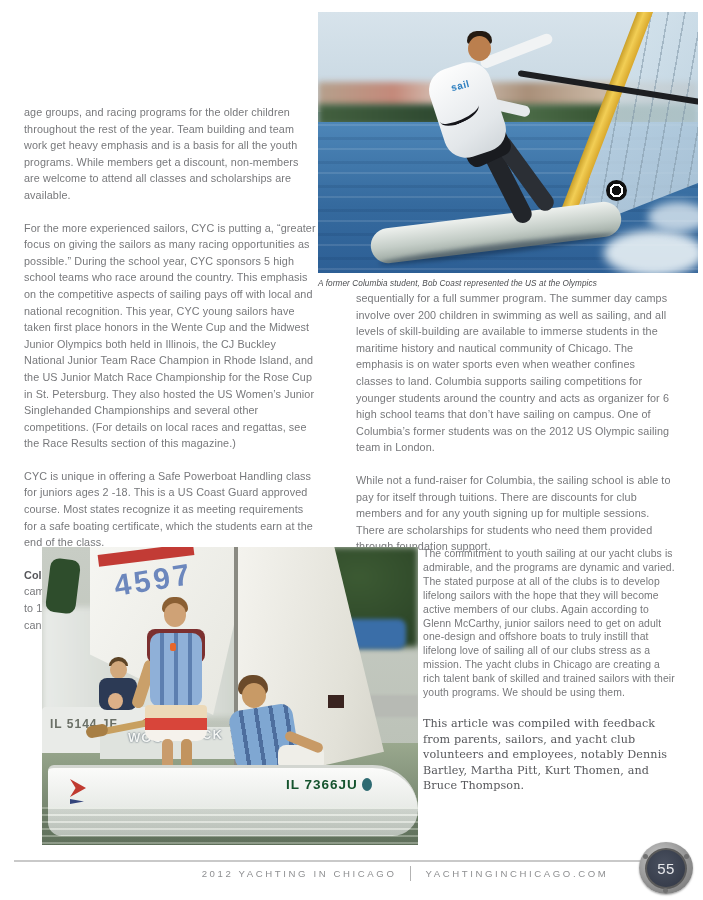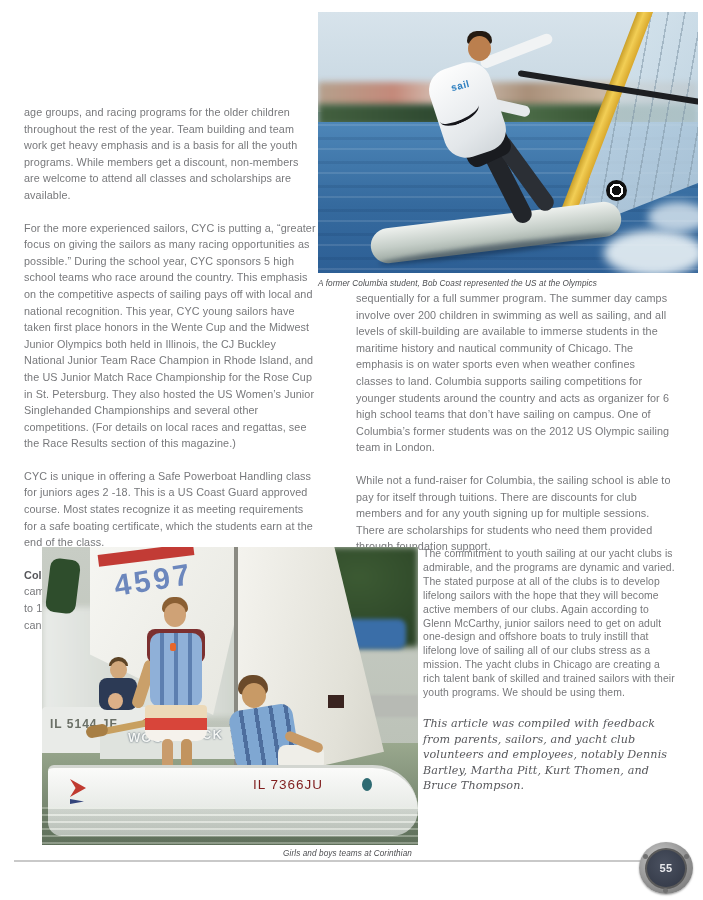--- a/index.html
+++ b/index.html
@@ -7,36 +7,36 @@
         font-family:"Liberation Sans",sans-serif;}
   
   .body-text{color:#77787b;font-size:10.8px;line-height:16.6px;letter-spacing:.1px;}
   .col-left{position:absolute;left:24px;top:104px;width:292px;}
   .col-right-upper{position:absolute;left:356px;top:290px;width:316px;}
   .col-right-lower{position:absolute;left:423px;top:531px;width:252px;
                    font-size:10.4px;line-height:13.9px;}
   .body-text p{margin:0 0 16px 0;}
   .col-right-lower p{margin:16px 0 14px 0;}
   .bold-lead{font-weight:bold;color:#56575b;}
-  .closing-note{font-family:"DejaVu Serif",serif;font-style:italic;font-size:11.2px;
+  .closing-note{font-family:"DejaVu Serif",serif;font-size:11.2px;
                 line-height:15.6px;color:#57585c;margin-top:16px;}
   
   .caption{position:absolute;font-size:8.2px;font-style:italic;color:#4c4d50;letter-spacing:.1px;}
   .caption-top{left:318px;top:279px;width:380px;text-align:left;}
   .caption-bottom{left:42px;top:849px;width:370px;text-align:right;}
   
   .footer-rule{position:absolute;left:14px;top:860px;width:632px;height:2px;background:#c9c9c9;}
   .footer-text{position:absolute;left:170px;top:866px;width:470px;display:flex;align-items:center;
                justify-content:center;gap:14px;color:#8e8f91;font-size:9.6px;letter-spacing:2.6px;}
   .footer-divider{width:1px;height:15px;background:#b3b3b3;}
   .page-badge{position:absolute;left:639px;top:842px;width:54px;height:52px;border-radius:50%;
               background:radial-gradient(circle at 40% 35%,#cfcfcf,#8f8f8f 60%,#6f6f6f);
               box-shadow:0 1px 2px rgba(0,0,0,.35);display:flex;align-items:center;justify-content:center;}
   .page-badge-inner{width:38px;height:37px;border-radius:50%;background:radial-gradient(circle at 45% 40%,#4a5160,#383e4c 70%,#2e3440);
-              color:#e8e9ec;font-size:11px;font-weight:bold;letter-spacing:.5px;
+              color:#e8e9ec;font-size:15px;font-weight:normal;letter-spacing:.5px;
               display:flex;align-items:center;justify-content:center;border:2px solid #5a5a5a;}
   .bolt{position:absolute;width:5px;height:5px;border-radius:50%;background:#707070;}
   
   .photo{position:absolute;overflow:hidden;background:#9db4c2;}
   .photo *{position:absolute;}
   .photo-top{left:318px;top:12px;width:380px;height:261px;}
   .photo-bottom{left:42px;top:547px;width:376px;height:298px;}
   
   .wt-sky{left:0;top:0;width:100%;height:100px;background:linear-gradient(#d7e3eb,#c6d6e1);}
   .wt-shore{left:0;top:70px;width:100%;height:26px;filter:blur(3px);
@@ -102,21 +102,21 @@
   .kb-sail-logo{left:286px;top:148px;width:16px;height:13px;background:#3a2420;}
   .kb-hull-back{left:0;top:160px;width:152px;height:46px;border-radius:4px 10px 0 0;background:#e9ebe8;}
   .kb-reg2{left:8px;top:170px;font-size:12px;font-weight:bold;color:#6a6f66;letter-spacing:1px;}
   .kb-dot-red{left:100px;top:172px;width:7px;height:9px;border-radius:50%;background:#c4503a;}
   .kb-hull-mid{left:58px;top:180px;width:166px;height:32px;background:#dfe3de;}
   .kb-woo{left:86px;top:183px;font-size:13px;font-weight:bold;color:#f4f6f4;text-shadow:0 0 2px #3a4a5c;letter-spacing:1px;}
   .kb-ck{left:160px;top:180px;font-size:13px;font-weight:bold;color:#f4f6f4;text-shadow:0 0 2px #3a4a5c;letter-spacing:1px;}
   .kb-hull-main{left:6px;top:218px;width:370px;height:68px;border-radius:6px 46px 26px 14px;
      background:linear-gradient(#fbfbfa,#e7eae6 60%,#cdd2cc);border-top:3px solid #d3d6d1;}
   .kb-boatname{left:62px;top:238px;font-weight:bold;font-size:21px;letter-spacing:2px;color:#4467b0;}
-  .kb-reg1{left:211px;top:230px;font-weight:normal;font-size:13.5px;letter-spacing:1px;color:#7f1d1d;}
+  .kb-reg1{left:244px;top:230px;font-weight:bold;font-size:13.5px;letter-spacing:1px;color:#14532d;}
   .kb-sticker{left:320px;top:231px;width:10px;height:13px;border-radius:50%;background:#2e6a72;}
   .kb-burgee{left:28px;top:232px;width:16px;height:18px;background:#c03a30;
      clip-path:polygon(0 0,100% 50%,0 100%,35% 50%);}
   .kb-burgee2{left:28px;top:252px;width:14px;height:5px;background:#34457c;clip-path:polygon(0 0,100% 50%,0 100%);}
   
   .g1-hair{left:120px;top:50px;width:26px;height:16px;border-radius:13px 13px 5px 5px;background:#8a5f33;}
   .g1-head{left:122px;top:56px;width:22px;height:24px;border-radius:50%;background:#cfa276;}
   .g1-shirt{left:105px;top:82px;width:58px;height:34px;border-radius:8px;background:#7c3030;}
   .g1-vest{left:108px;top:86px;width:52px;height:74px;border-radius:10px;
      background:repeating-linear-gradient(90deg,#8fb0d8 0 10px,#5d7fb0 10px 14px);}
@@ -231,23 +231,27 @@
     <div class="g2-vest"></div>
     <div class="g2-shorts"></div>
     <div class="g2-arm"></div>
     <div class="kb-hull-main"></div>
     <div class="kb-burgee"></div>
     <div class="kb-burgee2"></div>
     <div class="kb-reg1">IL 7366JU</div>
     <div class="kb-sticker"></div>
     <div class="kb-reflect"></div>
   </div>
-  <div class="caption caption-bottom">Girls and boys teams at Corinthian</div>
 
   <div class="footer-rule"></div>
+  <div class="footer-text">
+    <span>2012 YACHTING IN CHICAGO</span>
+    <span class="footer-divider"></span>
+    <span>YACHTINGINCHICAGO.COM</span>
+  </div>
   <div class="page-badge">
     <span class="bolt" style="left:4px;top:12px;"></span>
     <span class="bolt" style="left:45px;top:12px;"></span>
     <span class="bolt" style="left:24px;top:46px;"></span>
     <div class="page-badge-inner">55</div>
   </div>
 
 </div>
 
 </body></html>

